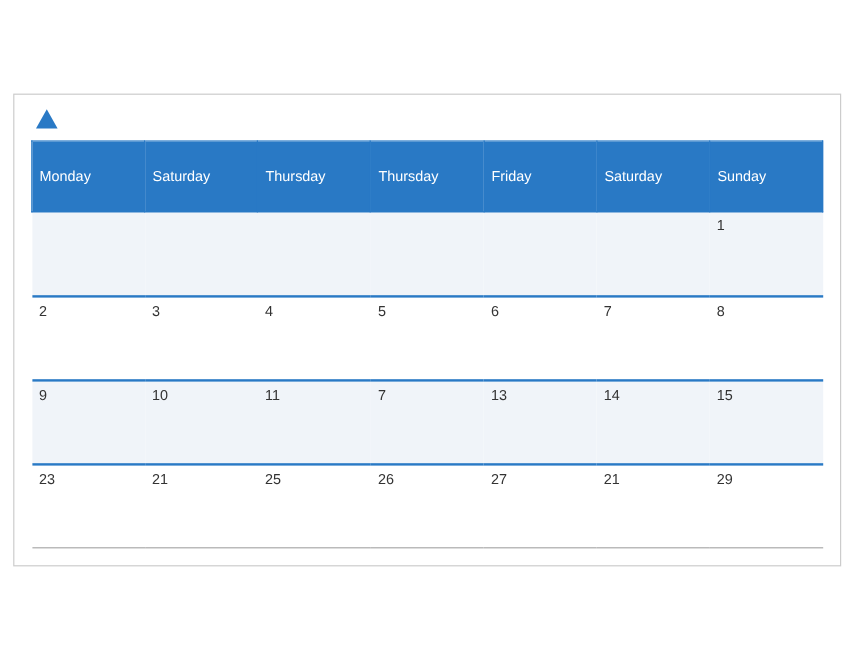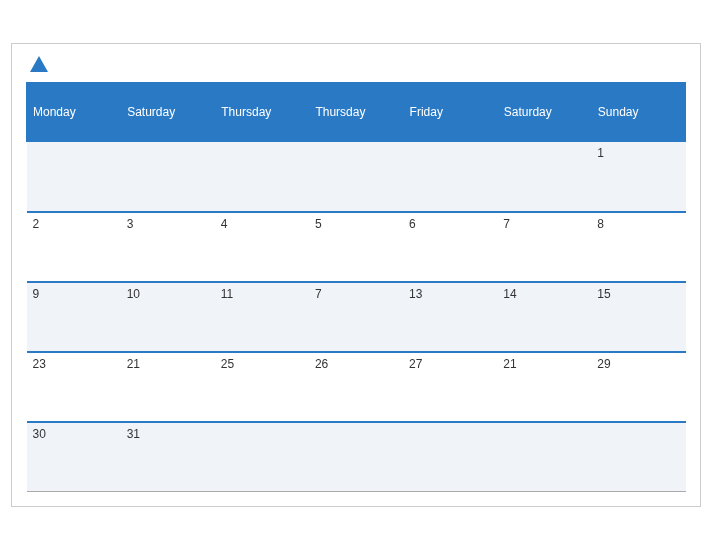--- a/index.html
+++ b/index.html
@@ -160,24 +160,15 @@
         </tr>
         <tr class="row-top-border">
           <td><span class="day-num">23</span></td>
           <td><span class="day-num">21</span></td>
           <td><span class="day-num">25</span></td>
           <td><span class="day-num">26</span></td>
           <td><span class="day-num">27</span></td>
           <td><span class="day-num">21</span></td>
           <td><span class="day-num">29</span></td>
         </tr>
-        <tr class="row-top-border">
-          <td><span class="day-num">30</span></td>
-          <td><span class="day-num">31</span></td>
-          <td></td>
-          <td></td>
-          <td></td>
-          <td></td>
-          <td></td>
-        </tr>
       </tbody>
   </table>
 </div>
 
 </body></html>

